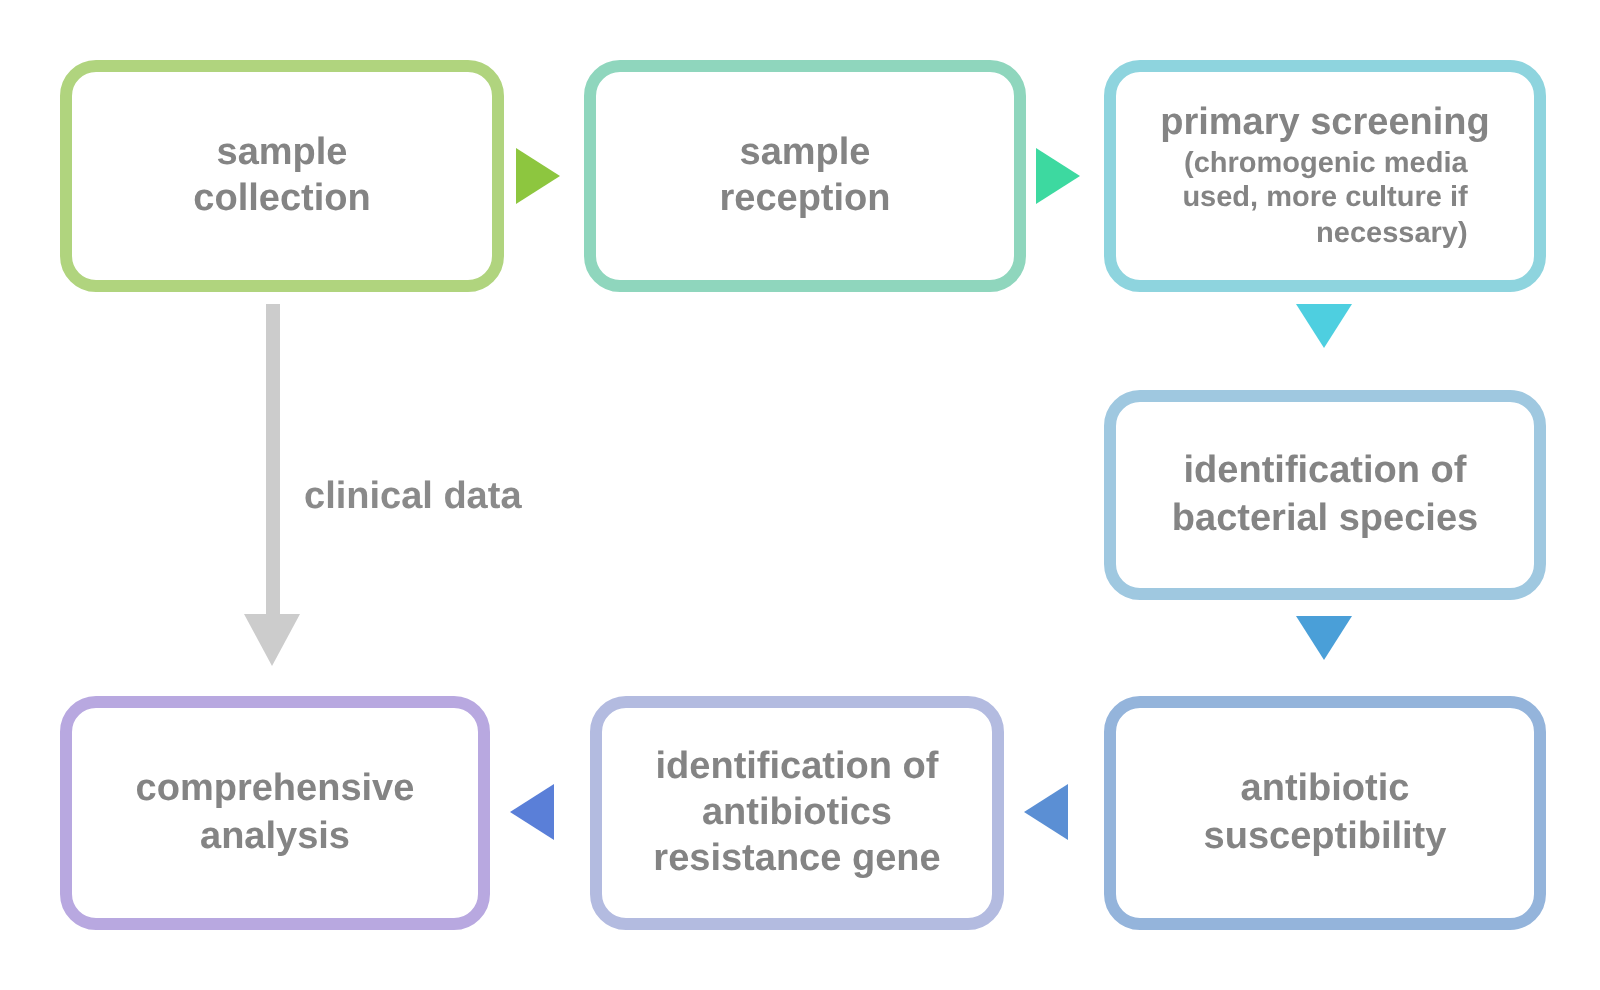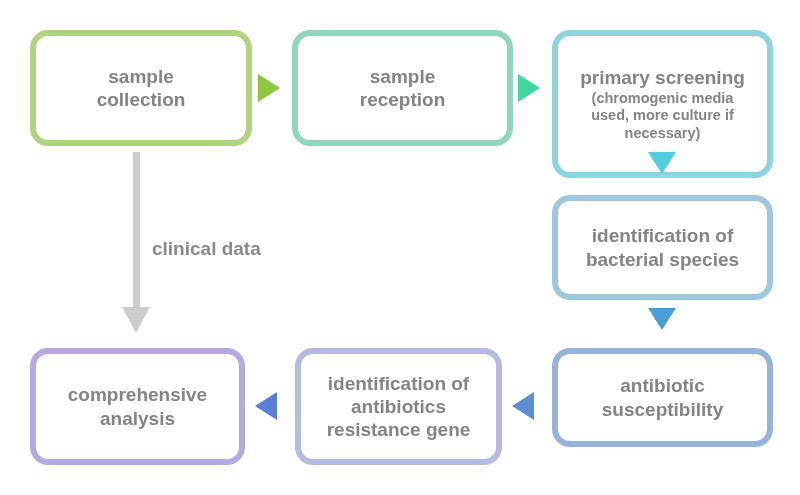--- a/index.html
+++ b/index.html
@@ -39,28 +39,29 @@
   }
   .node .title {
     font-size: 19px;
     white-space: pre-line;
   }
   .node .subtitle {
     font-size: 14.5px;
     line-height: 1.2;
     white-space: pre-line;
     margin-top: 1px;
+    text-align: right;
   }
 
   
   #node-sample-collection   { left: 30px;  top: 30px;  width: 222px; height: 116px; }
   #node-sample-reception    { left: 292px; top: 30px;  width: 221px; height: 116px; }
-  #node-primary-screening   { left: 552px; top: 30px;  width: 221px; height: 148px; }
+  #node-primary-screening   { left: 552px; top: 30px;  width: 221px; height: 116px; }
   #node-bacterial-species   { left: 552px; top: 195px; width: 221px; height: 105px; }
-  #node-antibiotic-susc     { left: 552px; top: 348px; width: 221px; height: 99px; }
+  #node-antibiotic-susc     { left: 552px; top: 348px; width: 221px; height: 117px; }
   #node-resistance-gene     { left: 295px; top: 348px; width: 207px; height: 117px; }
   #node-comprehensive       { left: 30px;  top: 348px; width: 215px; height: 117px; }
 
   
   .arrow {
     position: absolute;
     width: 0;
     height: 0;
   }
   .arrow.right {

